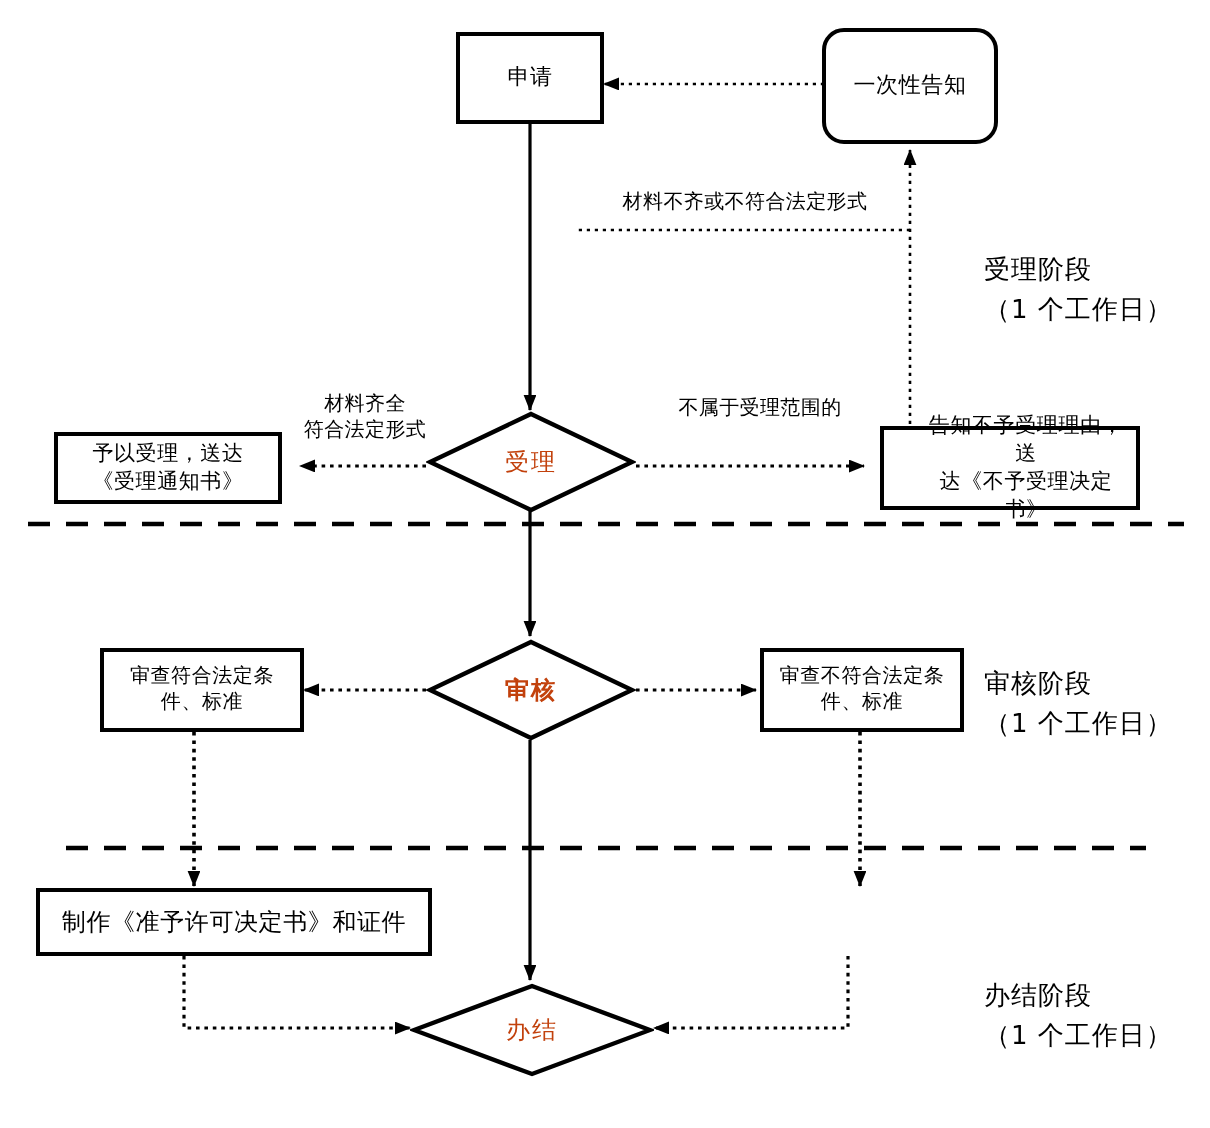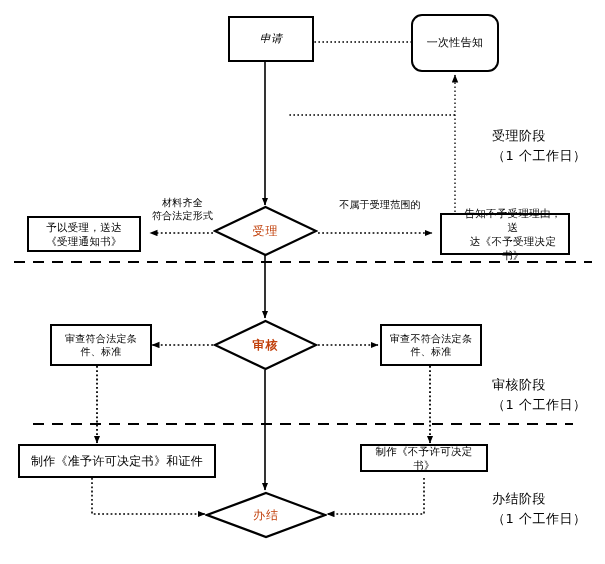--- a/index.html
+++ b/index.html
@@ -121,21 +121,21 @@
 
     <line x1="430" y1="366" x2="430" y2="443" stroke="#000000" stroke-width="1.8" stroke-dasharray="1.8,2.4" marker-end="url(#arrowSolid)"></line>
 
     <line x1="265" y1="370" x2="265" y2="490" stroke="#000000" stroke-width="1.6" marker-end="url(#arrowSolid)"></line>
 
     <polyline points="92,478 92,514 205,514" fill="none" stroke="#000000" stroke-width="1.6" stroke-dasharray="1.8,2.4" marker-end="url(#arrowDot)"></polyline>
 
     <polyline points="424,478 424,514 327,514" fill="none" stroke="#000000" stroke-width="1.6" stroke-dasharray="1.8,2.4" marker-end="url(#arrowDot)"></polyline>
   </svg>
 
-  <div class="node box" style="left:228px; top:16px; width:86px; height:46px;font-style:italic;">
+  <div class="node box" style="left:228px; top:16px; width:74px; height:46px;">
     <span>申请</span>
   </div>
 
   <div class="node box" style="left:411px; top:14px; width:88px; height:58px;border-radius:11px;">
     <span>一次性告知</span>
   </div>
 
   <div class="diamond-wrap" style="left:213px; top:205px; width:105px; height:52px;">
     <svg width="105" height="52" viewBox="0 0 105 52" xmlns="http://www.w3.org/2000/svg">
       <polygon points="52.5,2 103,26 52.5,50 2,26" fill="#ffffff" stroke="#000000" stroke-width="2.2"></polygon>
@@ -167,39 +167,37 @@
 
   <div class="node box" style="left:380px; top:324px; width:102px; height:42px; font-size:10px; white-space:pre-line;">
     <span>审查不符合法定条
 件、标准</span>
   </div>
 
   <div class="node box" style="left:18px; top:444px; width:198px; height:34px; font-size:12px;">
     <span>制作《准予许可决定书》和证件</span>
   </div>
 
-  <div class="node box" style="left:360px; top:444px; width:128px; height:28px; font-size:10.5px;">
-    <span>制作《不予许可决定书》</span>
-  </div>
 
   <div class="diamond-wrap" style="left:205px; top:491px; width:122px; height:48px;">
     <svg width="122" height="48" viewBox="0 0 122 48" xmlns="http://www.w3.org/2000/svg">
       <polygon points="61,2 120,24 61,46 2,24" fill="#ffffff" stroke="#000000" stroke-width="2.2"></polygon>
     </svg>
     <div class="diamond-label">办结</div>
   </div>
 
+  <div class="edge-label" style="left:285px; top:95px; width:175px;">材料不齐或不符合法定形式</div>
 
   <div class="edge-label" style="left:135px; top:196px; width:95px;">材料齐全
 符合法定形式</div>
 
   <div class="edge-label" style="left:325px; top:198px; width:110px;">不属于受理范围的</div>
 
   <div class="stage-label" style="left:492px; top:126px; width:108px;">受理阶段
 （1 个工作日）</div>
 
-  <div class="stage-label" style="left:492px; top:333px; width:108px;margin-top:42px;">审核阶段
+  <div class="stage-label" style="left:492px; top:333px; width:108px;">审核阶段
 （1 个工作日）</div>
 
   <div class="stage-label" style="left:492px; top:489px; width:108px;">办结阶段
 （1 个工作日）</div>
 
 </div>
 
 </body></html>

